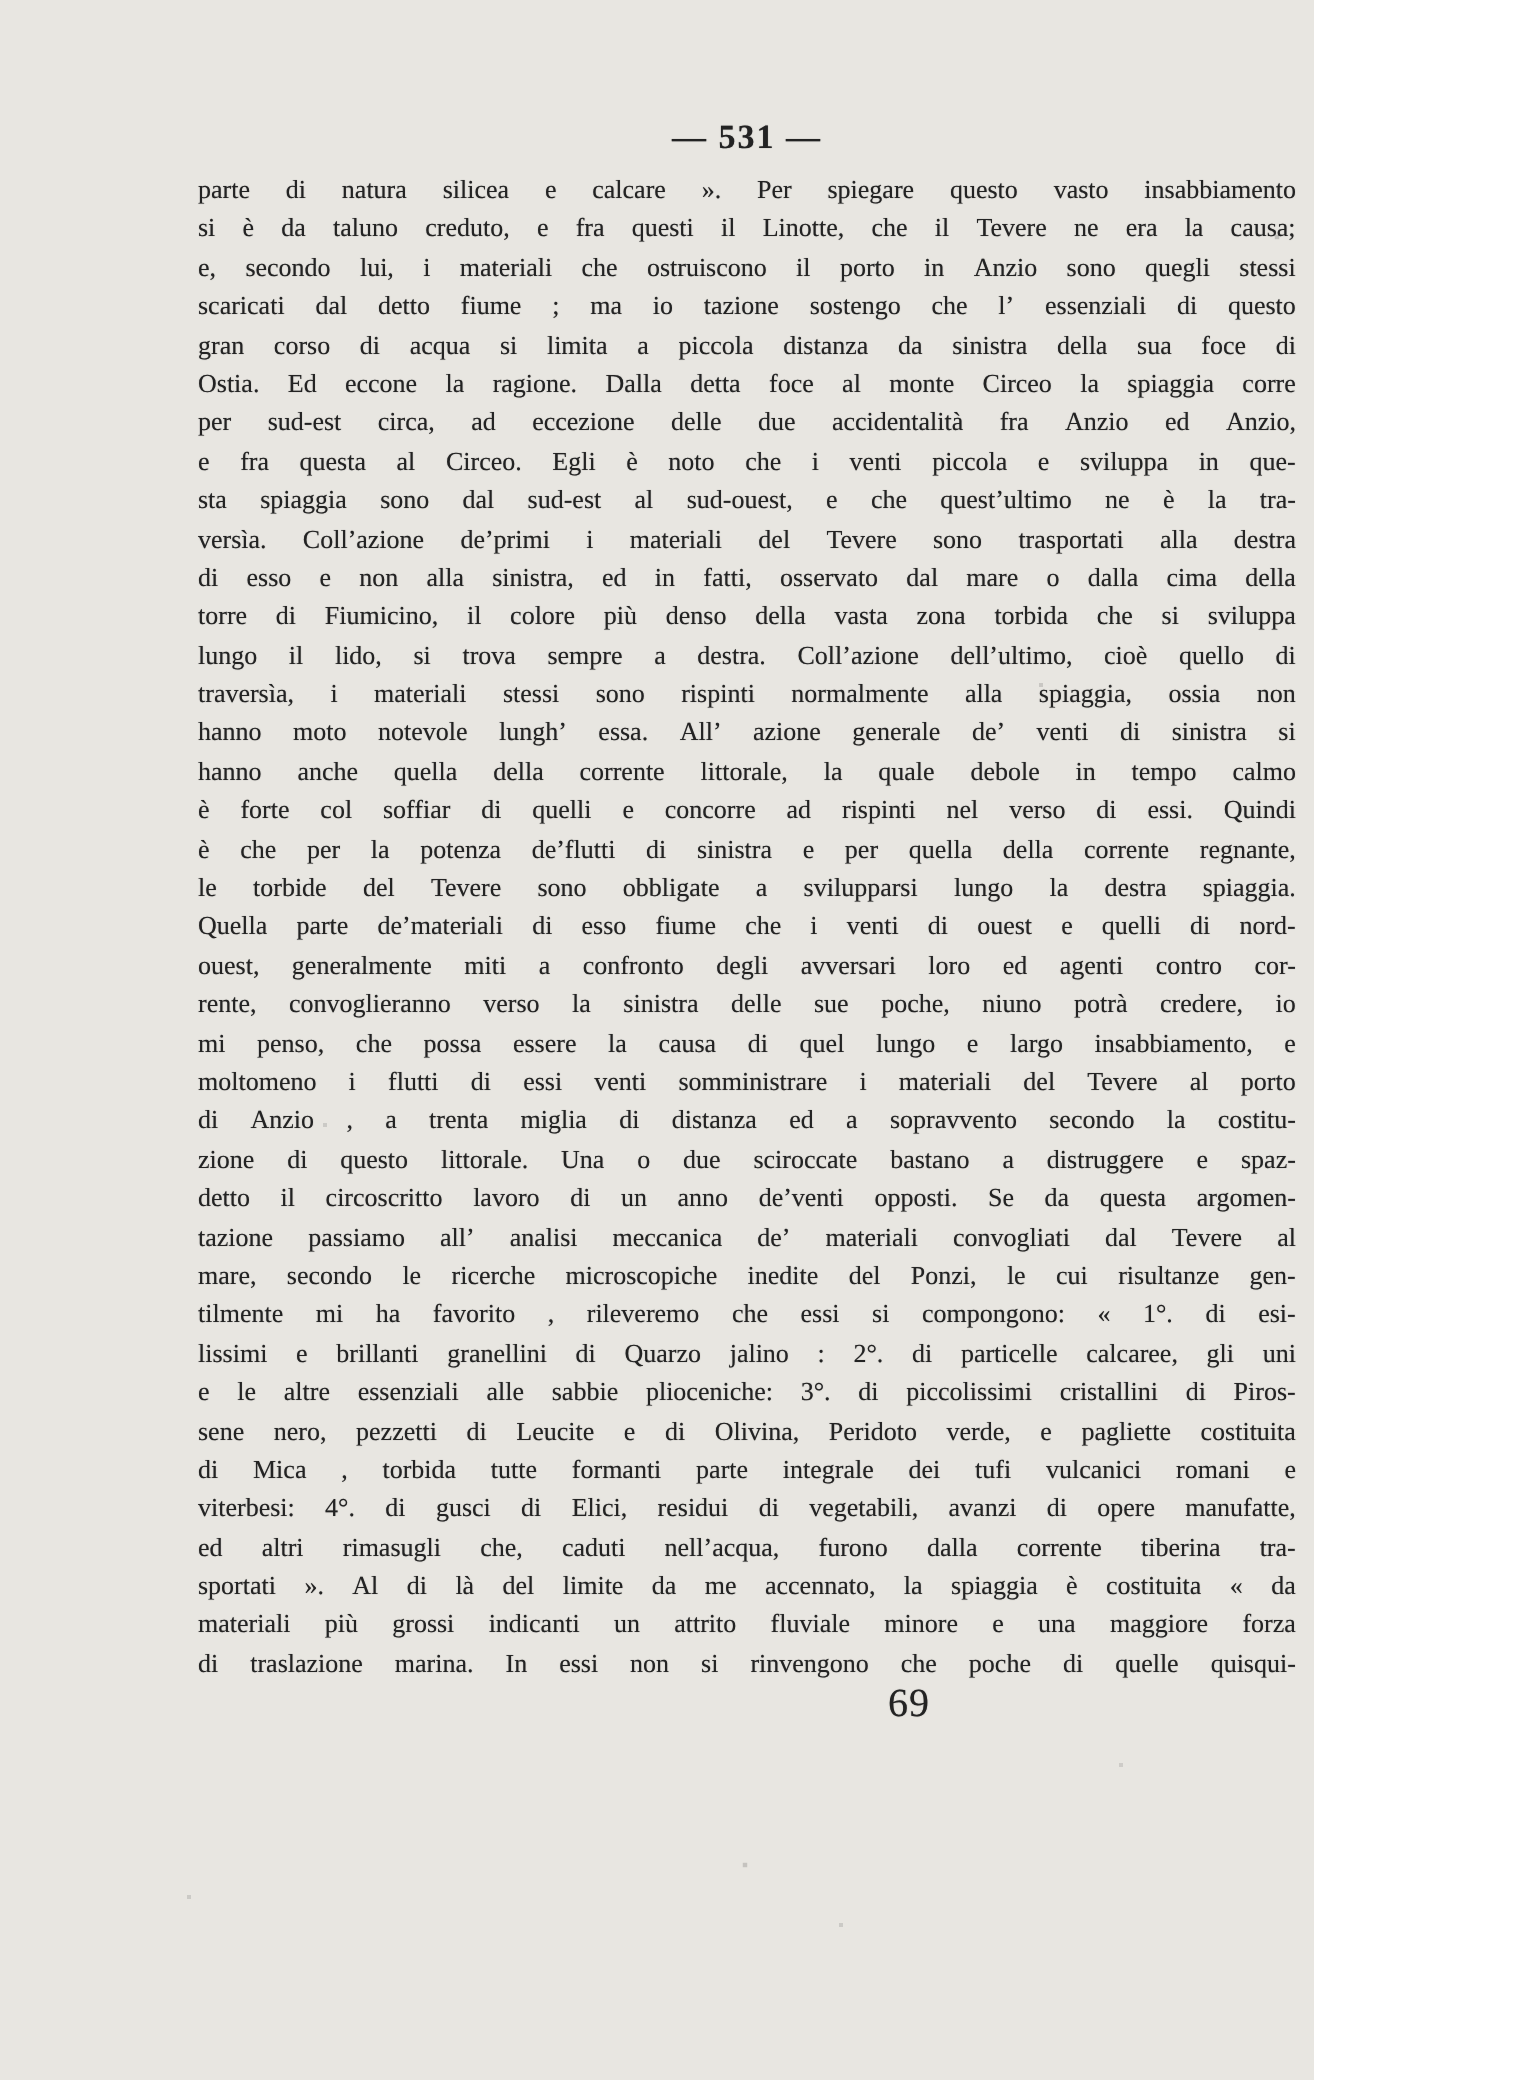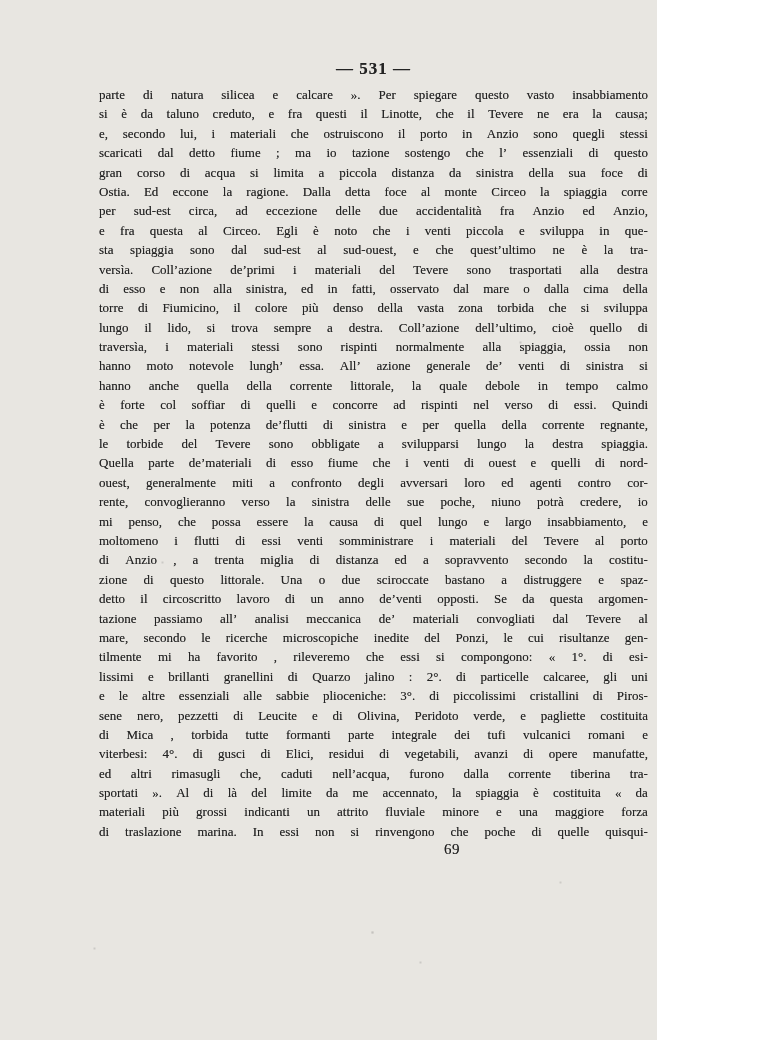--- a/index.html
+++ b/index.html
@@ -45,21 +45,21 @@
     display: flex;
     justify-content: space-between;
     align-items: baseline;
     height: 19.4px;
   }
   .line span { white-space: pre; }
   .signature-number {
     position: absolute;
     left: 444px;
     top: 841px;
-    font-size: 15px;
+    font-size: 20px;
     letter-spacing: 0.5px;
     text-shadow: 0 0 0.5px rgba(35,35,35,0.55);
   }
   .speckles {
     position: absolute;
     left: 0; top: 0;
     width: 1px; height: 1px;
     background: transparent;
     box-shadow:
       638px 118px 0 0.6px rgba(90,90,90,0.28),

